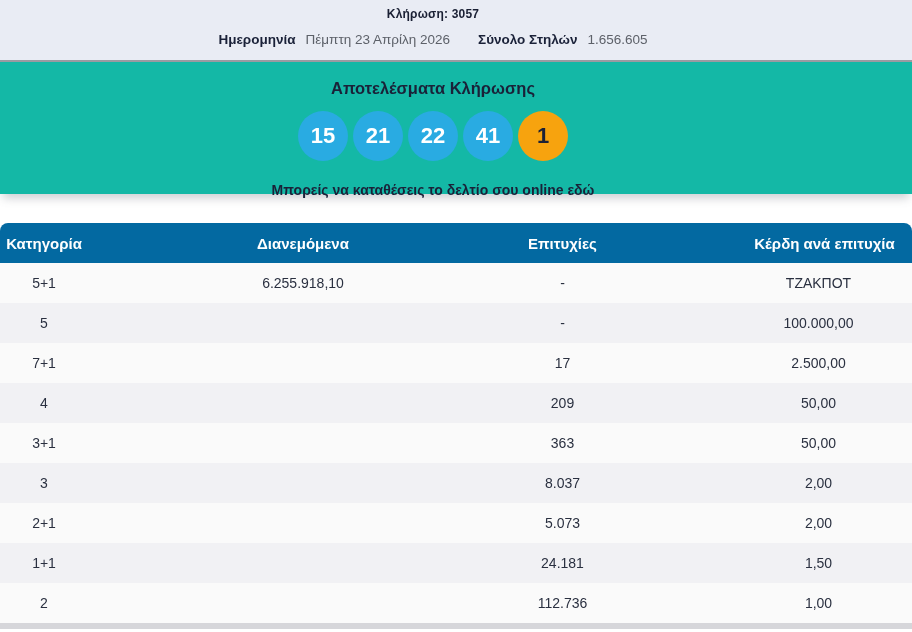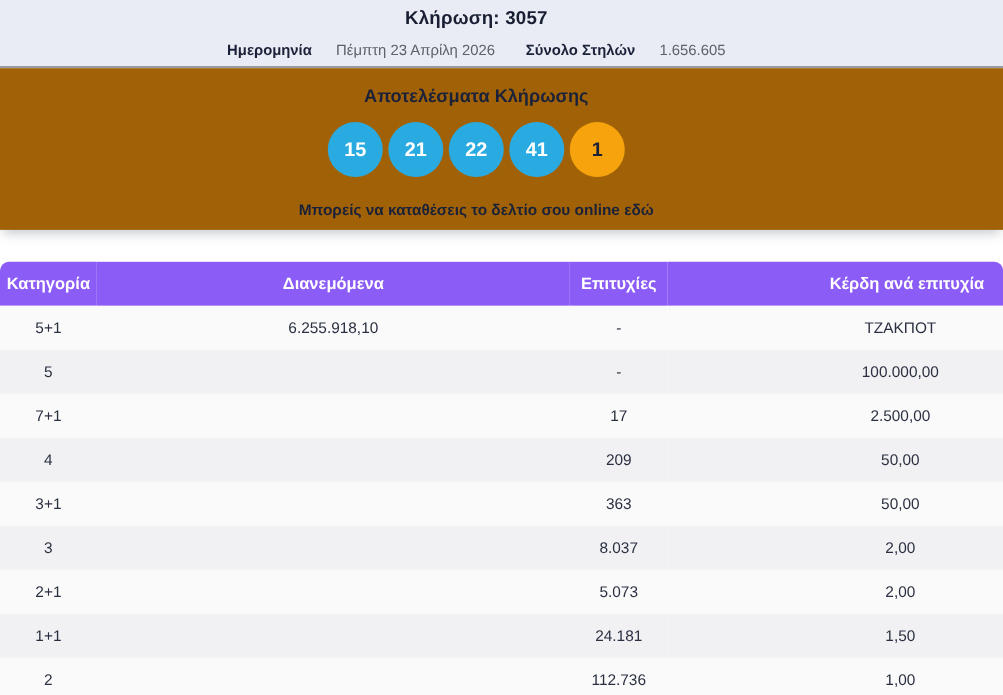--- a/index.html
+++ b/index.html
@@ -13,51 +13,51 @@
   
   .top-band {
     background:#e9ecf4;
     height:62px;
     border-bottom:2px solid #9b9ba2;
     padding-top:7px;
   }
   .center-col { width:866px; }  
   .draw-title {
     text-align:center;
-    font-size:17px; font-weight:bold; color:#191f33;
+    font-size:12px; font-weight:bold; color:#191f33;
     letter-spacing:.2px;
   }
   .meta-row {
     margin-top:11px;
     display:flex; justify-content:center; gap:28px;
     font-size:13.5px;
   }
-  .meta-pair { display:flex; gap:22px; align-items:baseline; }
+  .meta-pair { display:flex; gap:10px; align-items:baseline; }
   .meta-label { font-weight:bold; color:#1a2138; }
   .meta-value { color:#5d6169;text-align:right; }
   
   .results-card {
-    background:#a16207;
-    height:147px;
+    background:#14b8a6;
+    height:132px;
     padding-top:17px;
     box-shadow:0 7px 9px -3px rgba(90,95,110,.30);
     position:relative;
   }
   .results-title {
     text-align:center;
     font-size:16.5px; font-weight:bold; color:#1a2138;
   }
   .balls-row {
     margin-top:13px;
     display:flex; justify-content:center; align-items:center; gap:5px;
   }
   .ball {
     width:50px; height:50px; border-radius:50%;
     display:flex; align-items:center; justify-content:center;
-    font-size:18px; font-weight:bold; color:#ffffff;
+    font-size:22px; font-weight:bold; color:#ffffff;
     background:#29abe2;
   }
   .ball.joker { background:#f7a30e; color:#1c2136; }
   .results-note {
     margin-top:21px;
     text-align:center;
     font-size:14px; font-weight:bold; color:#1a2138;
     text-decoration:none; display:block;
   }
   
@@ -65,21 +65,21 @@
     width:912px;
     margin-top:29px;
     border-collapse:separate; border-spacing:0;
     table-layout:fixed;
   }
   .prize-table col.c1 { width:88px; }
   .prize-table col.c2 { width:430px; }
   .prize-table col.c3 { width:89px; }
   .prize-table col.c4 { width:305px; }
   .prize-table th {
-    background:#8b5cf6; color:#ffffff;
+    background:#0369a1; color:#ffffff;
     height:40px;
     font-size:15px; font-weight:bold;
     text-align:center; padding:0;
   }
   .prize-table th:first-child { border-top-left-radius:8px; }
   .prize-table th:last-child  { border-top-right-radius:8px; }
   .prize-table td {
     height:37.3px;
     font-size:14px; color:#2a3040;
     text-align:center; padding:12px;

